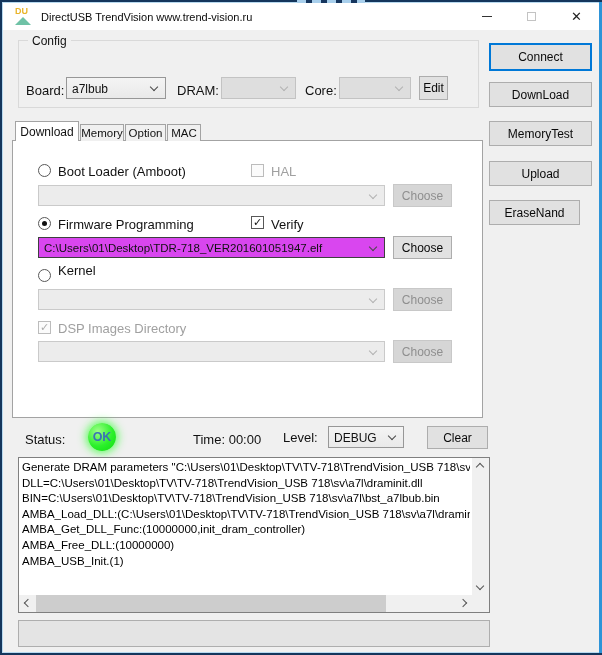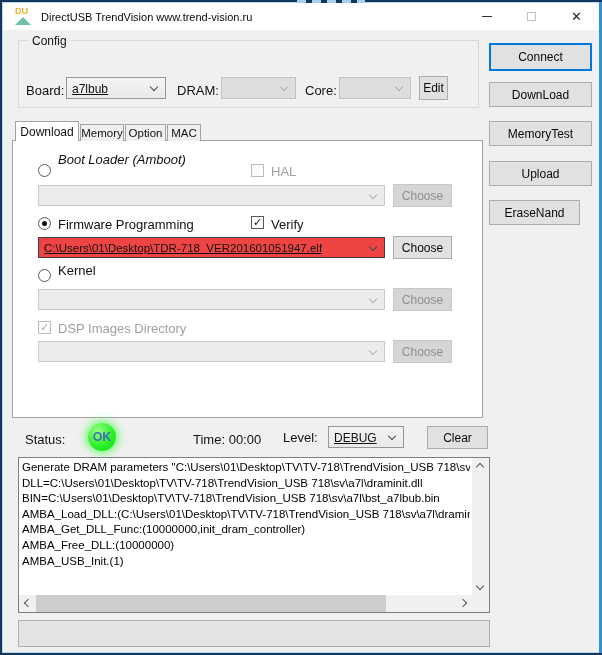--- a/index.html
+++ b/index.html
@@ -24,22 +24,22 @@
   .min-bar{width:10px; height:1px; background:#333;}
   .max-box{width:9px; height:9px; border:1px solid #c3c3c3;}
   .close-glyph{font-size:13px; color:#222;}
   
   .groupbox{position:absolute; left:18px; top:40px; width:461px; height:68px; border:1px solid #d9d9d9;}
   .group-label{position:absolute; left:28px; top:34px; background:#f0f0f0; padding:0 4px; font-size:12px; color:#111;}
   .lbl{position:absolute; font-size:13px; color:#111; white-space:nowrap;}
   .lbl.dim{color:#a0a0a0;}
   
   .combo{position:absolute; height:22px; border:1px solid #979797; background:linear-gradient(#f4f4f4,#e9e9e9);}
-  .combo .val{position:absolute; left:5px; top:4px; font-size:12px; color:#111; white-space:nowrap; overflow:hidden; right:20px;text-decoration:underline;}
-  .combo.white{background:#ef4444; border-color:#3f3f3f;}
+  .combo .val{position:absolute; left:5px; top:4px; font-size:12px; color:#111; white-space:nowrap; overflow:hidden; right:20px;}
+  .combo.white{background:#d946ef; border-color:#3f3f3f;}
   .combo.disabled{background:#ececec; border-color:#cacaca;}
   .combo.disabled2{background:#dedede; border-color:#c3c3c3;}
   .chev{position:absolute; right:8px; top:6px; width:6px; height:6px;
     border-right:1.5px solid #484848; border-bottom:1.5px solid #484848; transform:rotate(45deg);}
   .chev.dim{border-color:#b2b2b2;}
   
   .btn{position:absolute; background:#e1e1e1; border:1px solid #adadad; font-size:12px; color:#0a0a0a;
     display:flex; align-items:center; justify-content:center; cursor:default;}
   .btn.primary{border:2px solid #0078d7;}
   .btn.disabled{background:#d6d6d6; border-color:#c8c8c8; color:#8f8f8f;}
@@ -125,21 +125,21 @@
   <div class="btn" style="left:489px; top:161px; width:103px; height:25px;">Upload</div>
   <div class="btn" style="left:489px; top:200px; width:91px; height:25px;">EraseNand</div>
 
   <div class="tabpage"></div>
   <div class="tab active" style="left:15px; width:64px;">Download</div>
   <div class="tab" style="left:80px; width:44px;">Memory</div>
   <div class="tab" style="left:125px; width:41px;">Option</div>
   <div class="tab" style="left:167px; width:34px;">MAC</div>
 
   <span class="radio" style="left:38px; top:164px;"></span>
-  <span class="lbl" style="left:58px; top:152px;font-style:italic;">Boot Loader (Amboot)</span>
+  <span class="lbl" style="left:58px; top:164px;">Boot Loader (Amboot)</span>
   <span class="cb dis" style="left:251px; top:164px;"></span>
   <span class="lbl dim" style="left:271px; top:164px;">HAL</span>
   <div class="combo disabled" style="left:38px; top:185px; width:347px; height:21px;">
     <span class="val"></span>
     <span class="chev dim"></span>
   </div>
   <div class="btn disabled" style="left:393px; top:184px; width:59px; height:23px;">Choose</div>
 
   <span class="radio sel" style="left:38px; top:217px;"></span>
   <span class="lbl" style="left:58px; top:217px;">Firmware Programming</span>

